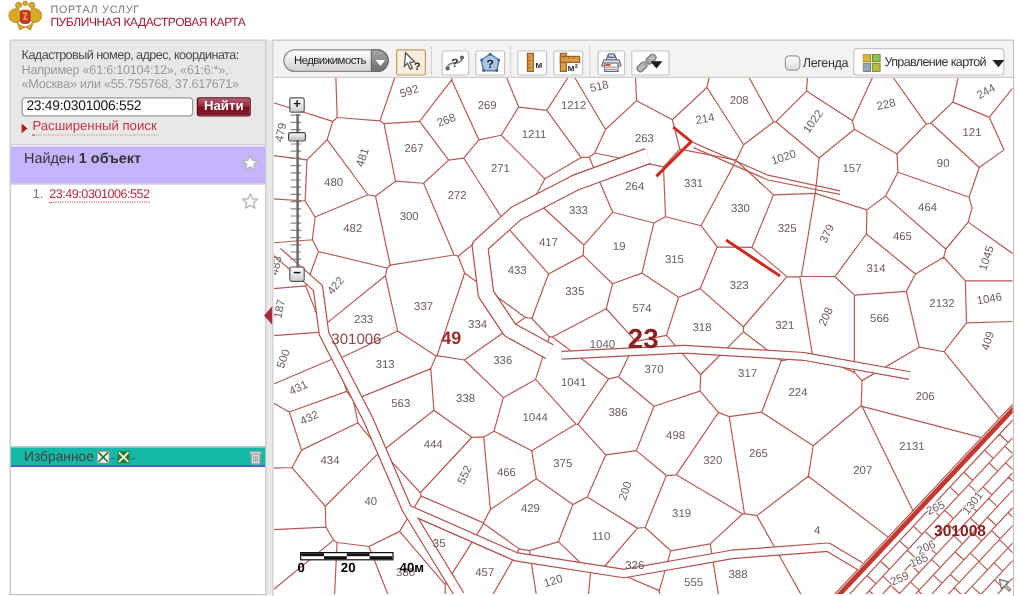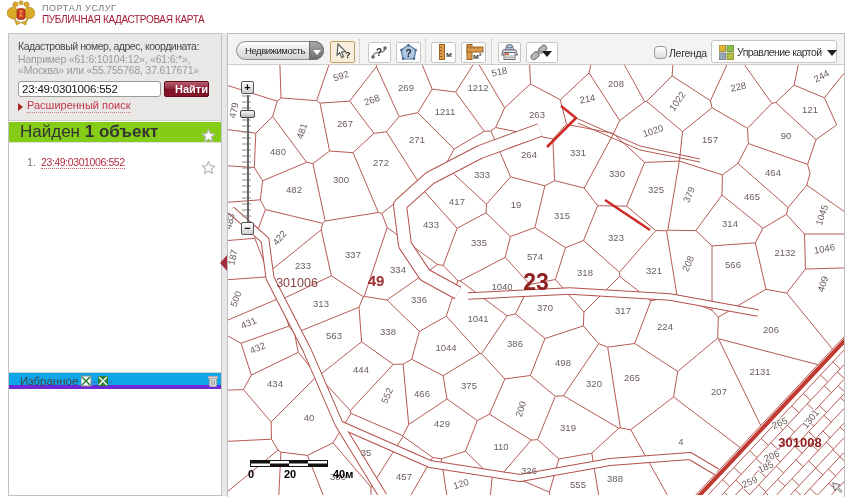--- a/index.html
+++ b/index.html
@@ -6,28 +6,28 @@
 
 #hdr-portal{left:42px;top:3px;font-size:9px;color:#787878;letter-spacing:.6px}
 #hdr-title{left:42px;top:14px;font-size:10px;font-weight:normal;color:#a21a31;letter-spacing:-0.35px}
 
 #gutter{left:217px;top:33px;width:10.5px;height:463px;background:#e8e8e8}
 #sidebar{left:8px;top:33px;width:214px;height:463px;background:#fff;border:1px solid #c2c2c2}
 #search{left:0;top:0;width:212px;height:87px;background:#e9e8e6;border-bottom:1px solid #cfcfcf}
 #s-title{left:9px;top:6px;font-size:10.5px;font-weight:normal;color:#4a4a4a;letter-spacing:-0.45px;white-space:nowrap}
 .s-ex{left:9px;font-size:10.5px;color:#9a9a9a;letter-spacing:-0.2px}
 #s-input{left:9px;top:47px;width:143px;height:16px;border:1px solid #9a9a9a;border-radius:3px;background:#fff;font-size:11.5px;color:#111;padding:1px 0 0 3px;letter-spacing:-0.2px}
-#s-btn{left:155px;top:47px;width:45px;height:16px;border:1px solid #5f0a18;border-radius:2px;background:linear-gradient(to bottom,#b4606e 0%,#93263a 48%,#7c0f22 52%,#851628 100%);color:#fff;font-size:11px;font-weight:bold;text-align:right;line-height:14px}
+#s-btn{left:155px;top:47px;width:45px;height:16px;border:1px solid #5f0a18;border-radius:2px;background:linear-gradient(to bottom,#b4606e 0%,#93263a 48%,#7c0f22 52%,#851628 100%);color:#fff;font-size:11px;font-weight:bold;text-align:center;line-height:14px}
 #s-adv{left:9px;top:65px;font-size:11px;color:#c03448;border-bottom:1px dotted #c88;padding-bottom:1px}
 #s-arr{left:9px;top:69px;width:0;height:0;border-left:5px solid #a22;border-top:4px solid transparent;border-bottom:4px solid transparent}
-#found{left:0;top:88px;width:212px;height:21px;background:#84cc16;border-bottom:1px solid #e0e0e0;line-height:20px;padding-left:11px;font-size:17px;color:#333}
+#found{left:0;top:88px;width:212px;height:32px;background:#c4b5fd;border-bottom:1px solid #e0e0e0;line-height:20px;padding-left:11px;font-size:12px;color:#333}
 #res-num{left:18px;top:122px;font-size:11px;color:#777}
 #res-link{left:32px;top:122px;font-size:10.5px;color:#b52b3f;border-bottom:1px dotted #c66;letter-spacing:-0.4px}
 #res-addr{left:32px;top:134px;width:178px;font-size:10px;color:#6b6b6b;line-height:11px;letter-spacing:-0.5px;white-space:nowrap}
-#fav{left:0;top:338px;width:212px;height:17px;background:#0ea5e9;border-top:1px solid #d0d0d0;border-bottom:4px solid #6d28d9;line-height:16px;padding-left:11px;font-size:11.5px;color:#444}
+#fav{left:0;top:338px;width:212px;height:17px;background:#14b8a6;border-top:1px solid #d0d0d0;border-bottom:1px solid #6d28d9;line-height:16px;padding-left:11px;font-size:11.5px;color:#444}
 
 #mapc{left:227px;top:33px;width:618px;height:489px;background:#fff;border:1px solid #bdbdbd}
 #toolbar{left:0;top:0;width:616px;height:31px;background:#f4f3f2;border-bottom:1px solid #ccc}
 #pill{left:8px;top:7px;width:88px;height:19px;border:1px solid #8a8a8a;border-radius:10px;background:linear-gradient(to bottom,#fefefe,#d2d2d2);font-size:9.5px;color:#222;line-height:18px;padding-left:8px;letter-spacing:-0.45px;white-space:nowrap}
 #pill-arr{left:81px;top:7px;width:15px;height:19px;border:1px solid #6a6a6a;border-radius:0 10px 10px 0;background:linear-gradient(to bottom,#a8a8a8,#6e6e6e)}
 #pill-arr:after{content:"";position:absolute;left:3px;top:8px;border-left:4.5px solid transparent;border-right:4.5px solid transparent;border-top:5.5px solid #fff}
 .tbtn{top:8px;width:22px;height:21px;border:1px solid #c6c6c6;border-radius:2px;background:#fff}
 .tbtn.active{border:1px solid #c0a060;background:#f7efdc;top:7px}
 .sep{top:5px;width:0;height:24px;border-left:1px dotted #bbb}
 #legend-cb{left:426px;top:12px;width:13px;height:13px;border:1px solid #9a9a9a;border-radius:4px;background:linear-gradient(to bottom,#fff,#ddd)}

